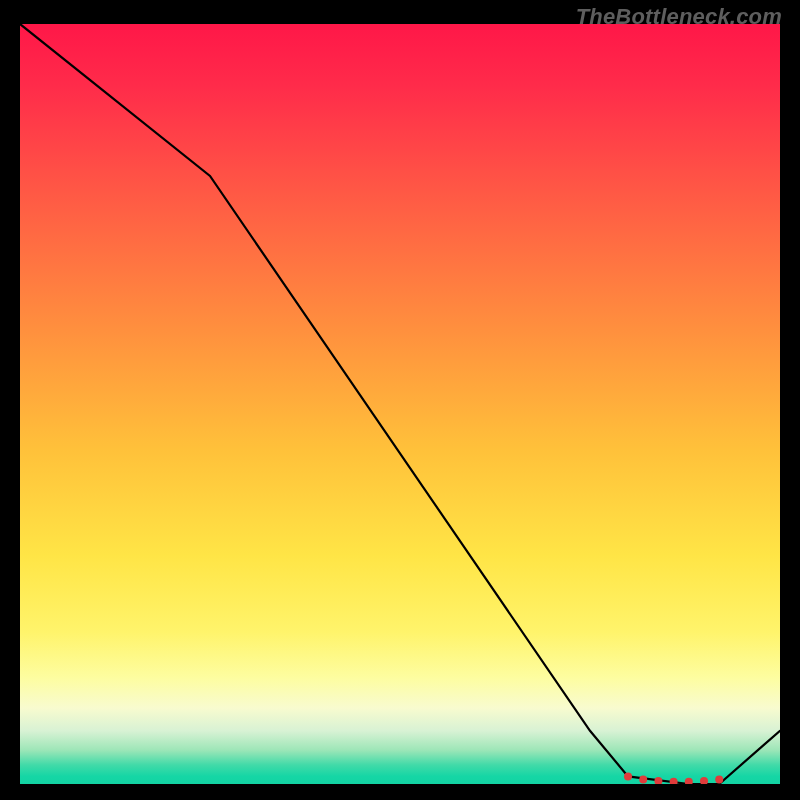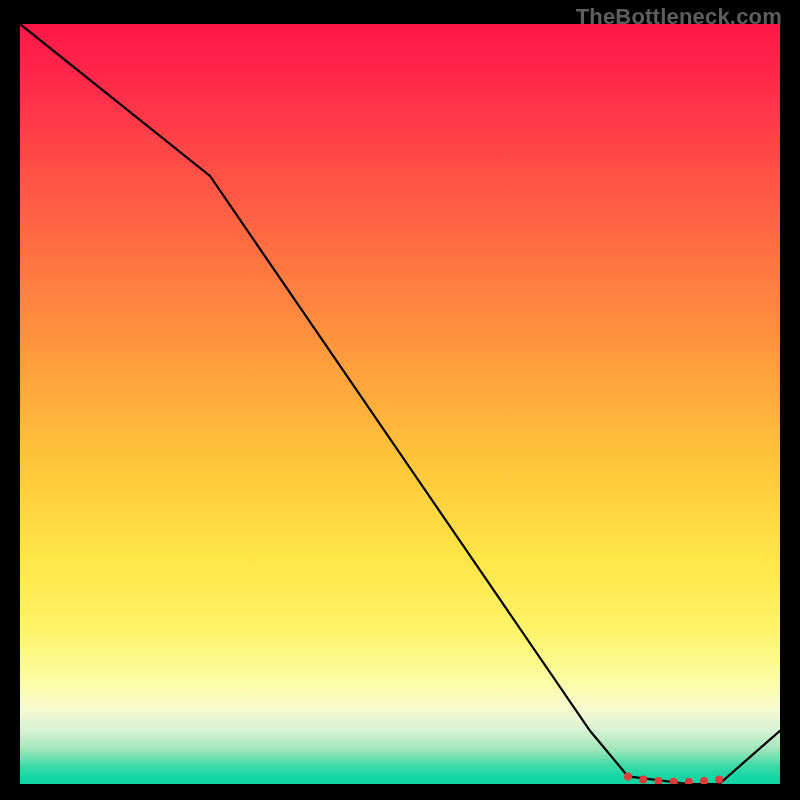--- a/index.html
+++ b/index.html
@@ -8,20 +8,21 @@
     width: 800px;
     height: 800px;
     background: #000;
     overflow: hidden;
   }
   .frame {
     position: relative;
     width: 800px;
     height: 800px;
     background: #000;
+    font-style: italic;
   }
   .watermark {
     position: absolute;
     top: 4px;
     right: 18px;
     font-family: Arial, Helvetica, sans-serif;
     font-size: 22px;
     font-weight: bold;
     color: #5e5e5e;
     letter-spacing: 0.2px;

